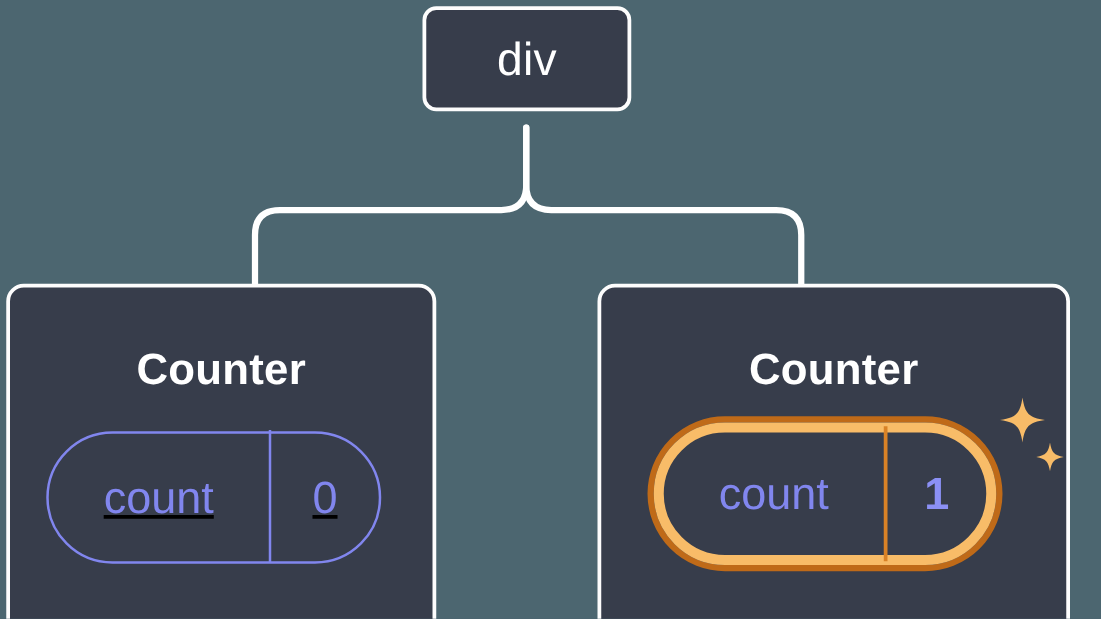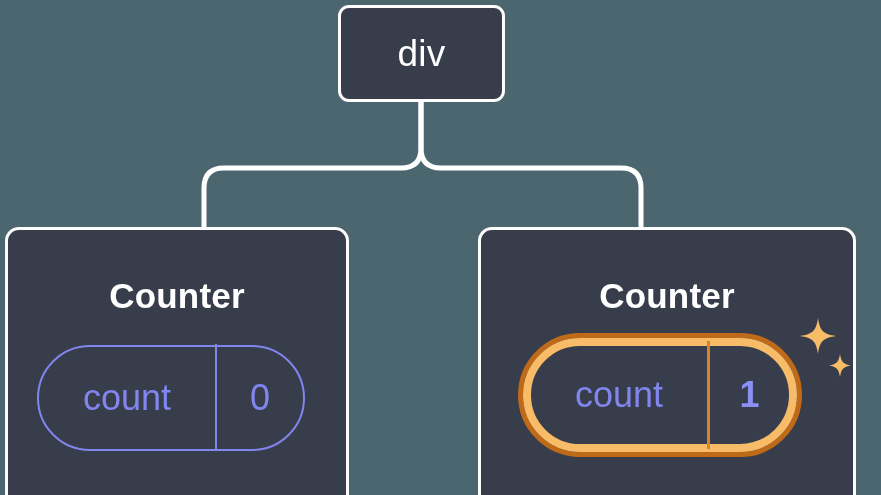--- a/index.html
+++ b/index.html
@@ -34,21 +34,21 @@
     position: absolute;
     box-sizing: border-box;
     background: #373d4b;
     border: 3px solid #fdfdfd;
     border-radius: 12px;
   }
   .node-root {
     left: 338px;
     top: 5px;
     width: 167px;
-    height: 97px;
+    height: 84px;
     border-radius: 11px;
     display: flex;
     align-items: center;
     justify-content: center;
   }
   .node-title-root {
     color: #ffffff;
     font-size: 37px;
     letter-spacing: 0.2px;
     line-height: 1;
@@ -75,20 +75,21 @@
     font-weight: bold;
   }
 
   
   .pill {
     position: absolute;
     box-sizing: border-box;
     display: flex;
     align-items: center;
     background: transparent;
+    text-decoration: underline;
   }
 
   
   .pill-plain {
     left: 37px;
     top: 345px;
     width: 268px;
     height: 106px;
     border: 2px solid #8186ee;
     border-radius: 53px;

